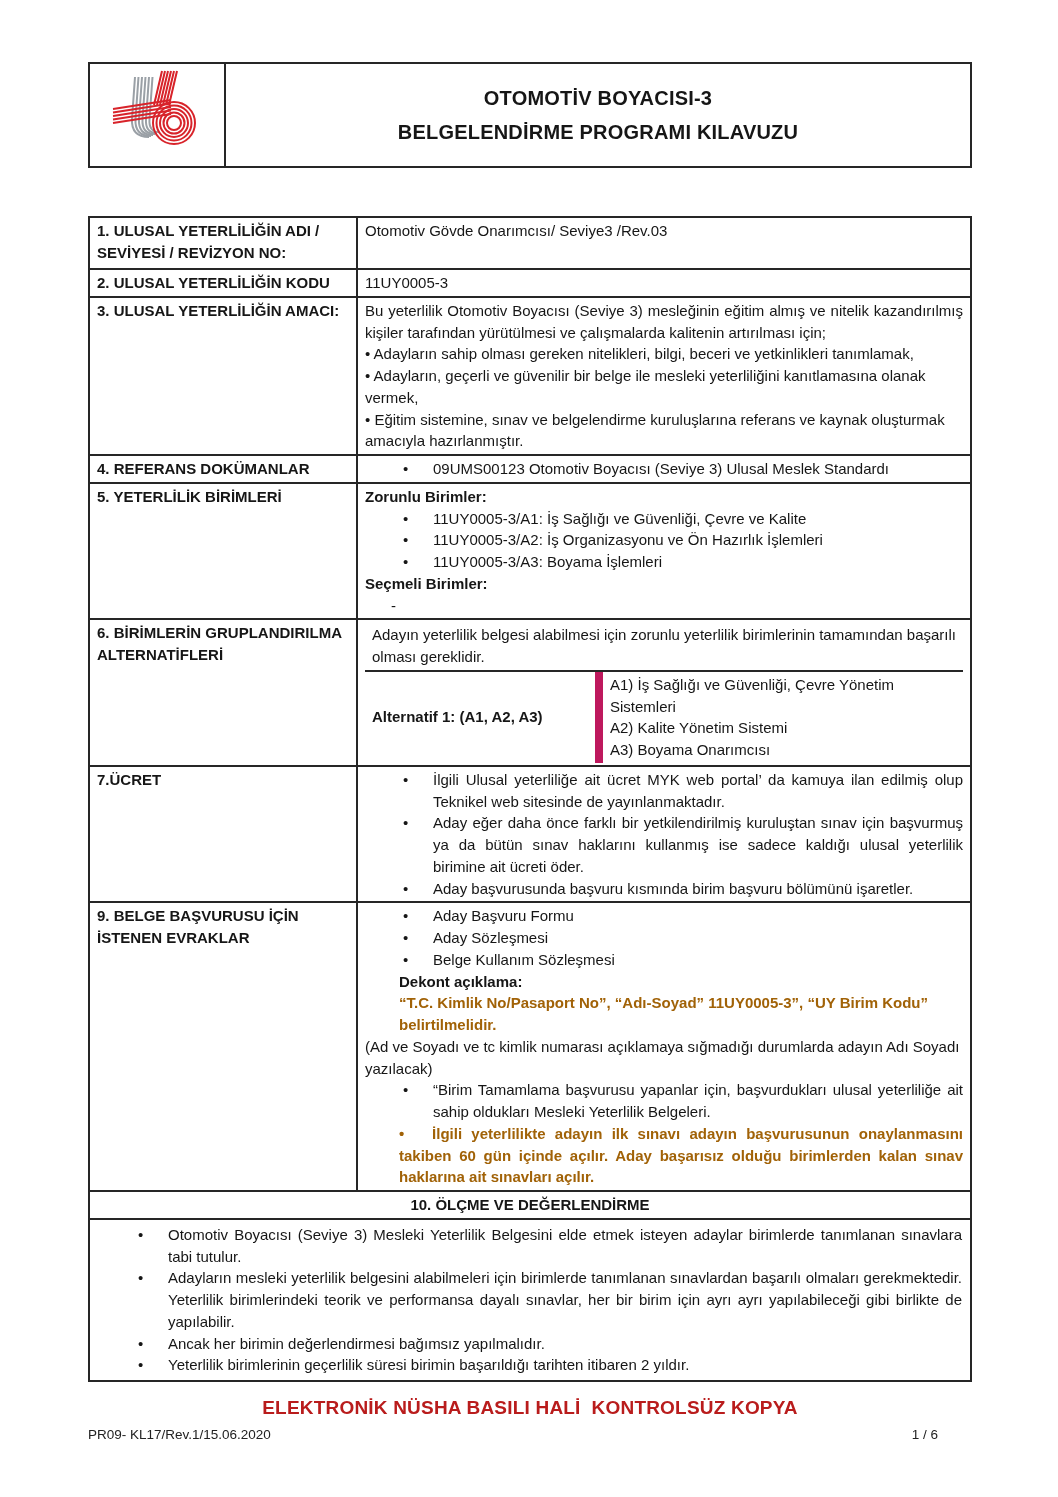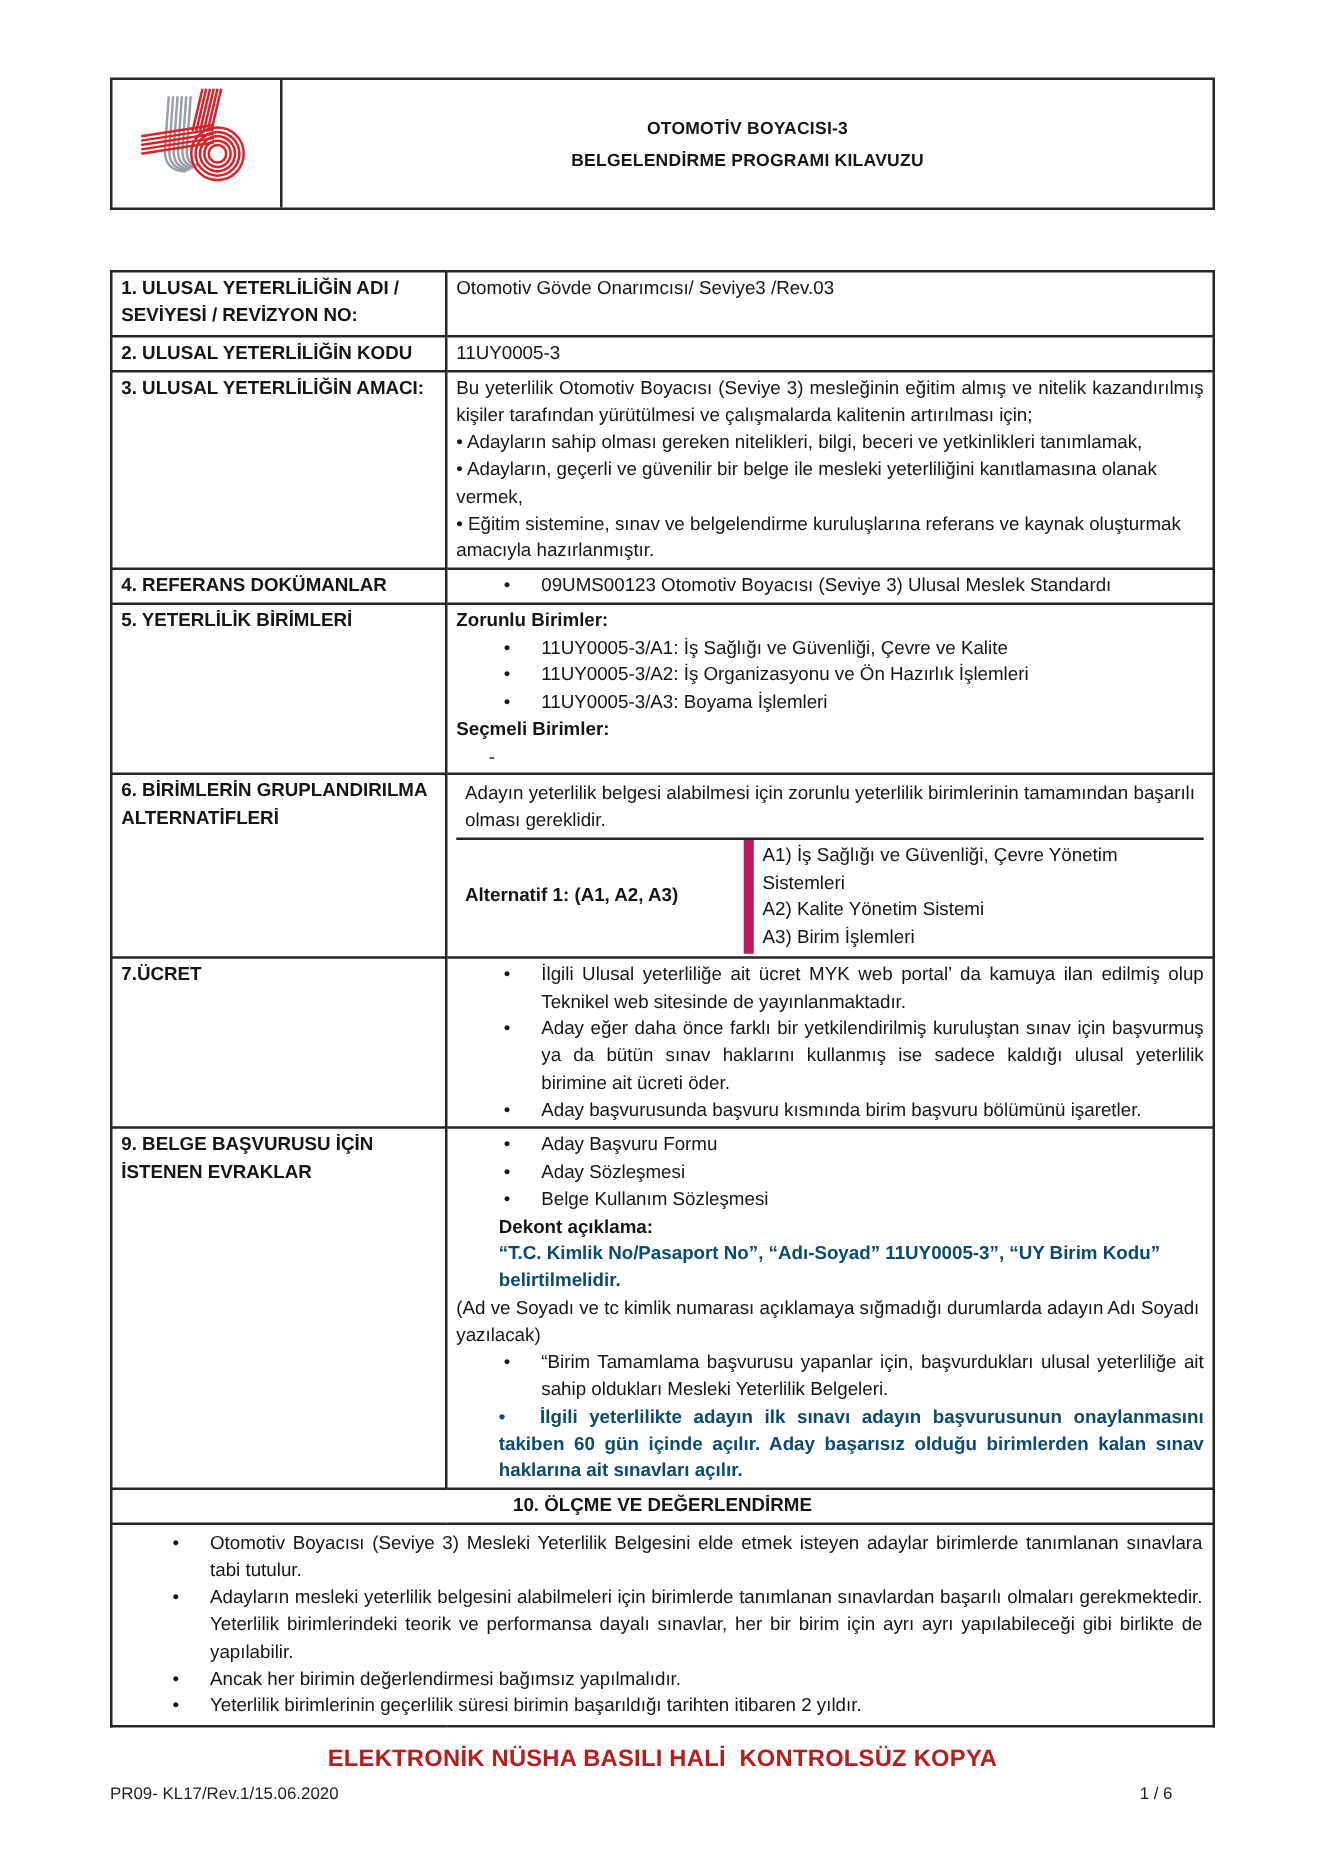--- a/index.html
+++ b/index.html
@@ -7,36 +7,36 @@
     position:relative; width:1058px; height:1497px; background:#ffffff;
     font-family:"Liberation Sans", sans-serif; font-size:15px; line-height:1.45; color:#161616;
     overflow:hidden;
   }
   .content { position:absolute; left:88px; top:62px; width:884px; }
 
   
   .header-box { display:flex; border:2px solid #262626; height:106px; box-sizing:border-box; }
   .logo-cell { width:134px; border-right:2px solid #262626; display:flex; align-items:center; justify-content:center; }
   .title-cell { flex:1; display:flex; flex-direction:column; justify-content:center; align-items:center; gap:5px; }
-  .title-line { font-weight:bold; font-size:14px; letter-spacing:.2px; }
+  .title-line { font-weight:bold; font-size:20px; letter-spacing:.2px; }
 
   
   table.main { width:884px; border-collapse:collapse; margin-top:48px; table-layout:fixed; }
   table.main td { border:2px solid #262626; padding:2px 7px; vertical-align:top; }
   td.lbl { width:252px; font-weight:bold; }
   td.center-title { text-align:center; font-weight:bold; padding:3px 6px; }
 
   .bl { position:relative; padding-left:68px; }
   .bl::before { content:"•"; position:absolute; left:38px; top:0; }
   .bl10 { position:relative; padding-left:70px; }
   .bl10::before { content:"•"; position:absolute; left:40px; top:0; }
 
   .just { text-align:justify; }
   .bold { font-weight:bold; }
-  .red  { color:#0c4a6e; font-weight:bold; }
+  .red  { color:#a16207; font-weight:bold; }
   .ind34 { padding-left:34px; }
   .ind26 { padding-left:26px; }
   .red-hang { padding-left:34px; }
   .red-hang::before { content:"•\00a0\00a0\00a0"; }
 
   
   td.r6cell { padding:0; }
   .r6-intro { padding:2px 7px; }
   .r6-sub { display:flex; border-top:2px solid #262626; }
   .r6-alt { width:238px; box-sizing:border-box; border-right:8px solid #be185d; font-weight:bold;
@@ -130,21 +130,21 @@
       </tr>
       <tr>
         <td class="lbl">6. BİRİMLERİN GRUPLANDIRILMA ALTERNATİFLERİ</td>
         <td class="r6cell">
           <div class="r6-intro just">Adayın yeterlilik belgesi alabilmesi için zorunlu yeterlilik birimlerinin tamamından başarılı olması gereklidir.</div>
           <div class="r6-sub">
             <div class="r6-alt">Alternatif 1: (A1, A2, A3)</div>
             <div class="r6-list">
               <div>A1) İş Sağlığı ve Güvenliği, Çevre Yönetim Sistemleri</div>
               <div>A2) Kalite Yönetim Sistemi</div>
-              <div>A3) Birim İşlemleri</div>
+              <div>A3) Boyama Onarımcısı</div>
             </div>
           </div>
         </td>
       </tr>
       <tr>
         <td class="lbl">7.ÜCRET</td>
         <td>
           <div class="bl just">İlgili Ulusal yeterliliğe ait ücret MYK web portal’ da kamuya ilan edilmiş olup Teknikel web sitesinde de yayınlanmaktadır.</div>
           <div class="bl just">Aday eğer daha önce farklı bir yetkilendirilmiş kuruluştan sınav için başvurmuş ya da bütün sınav haklarını kullanmış ise sadece kaldığı ulusal yeterlilik birimine ait ücreti öder.</div>
           <div class="bl">Aday başvurusunda başvuru kısmında birim başvuru bölümünü işaretler.</div>

